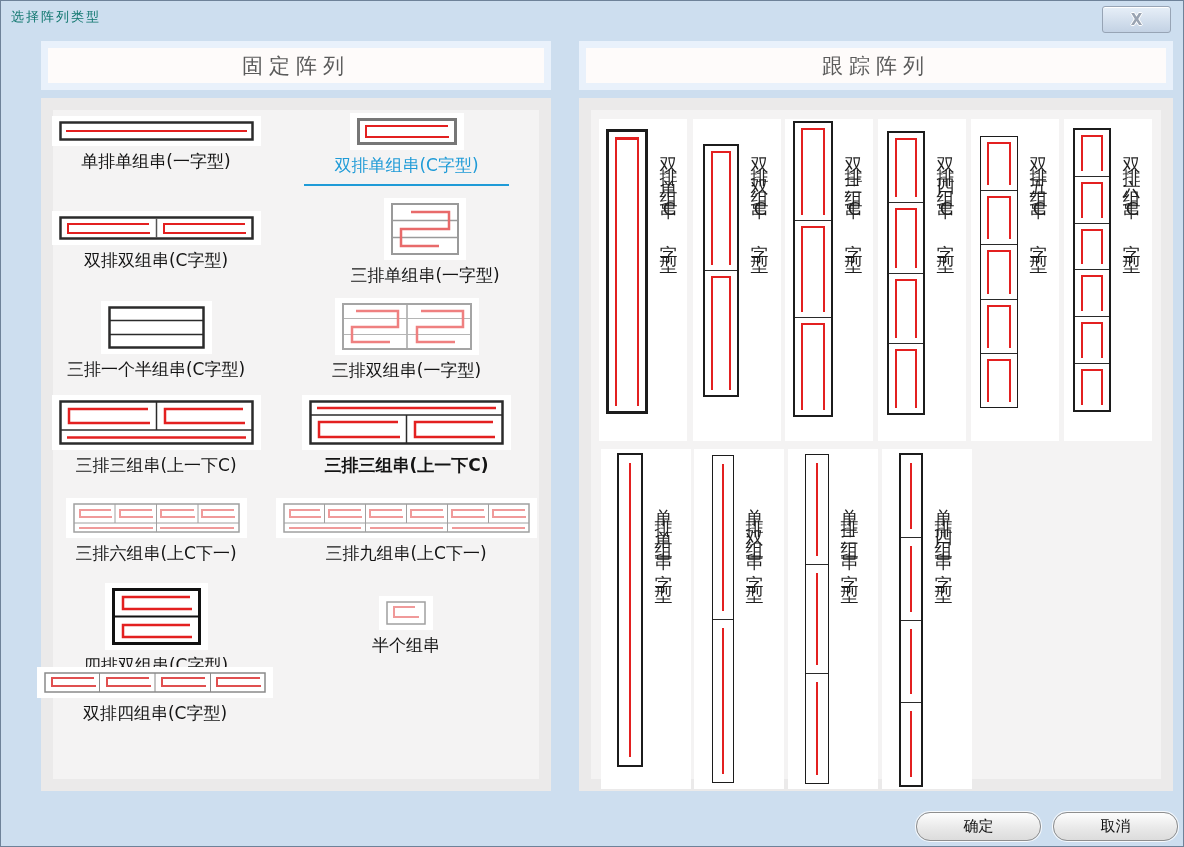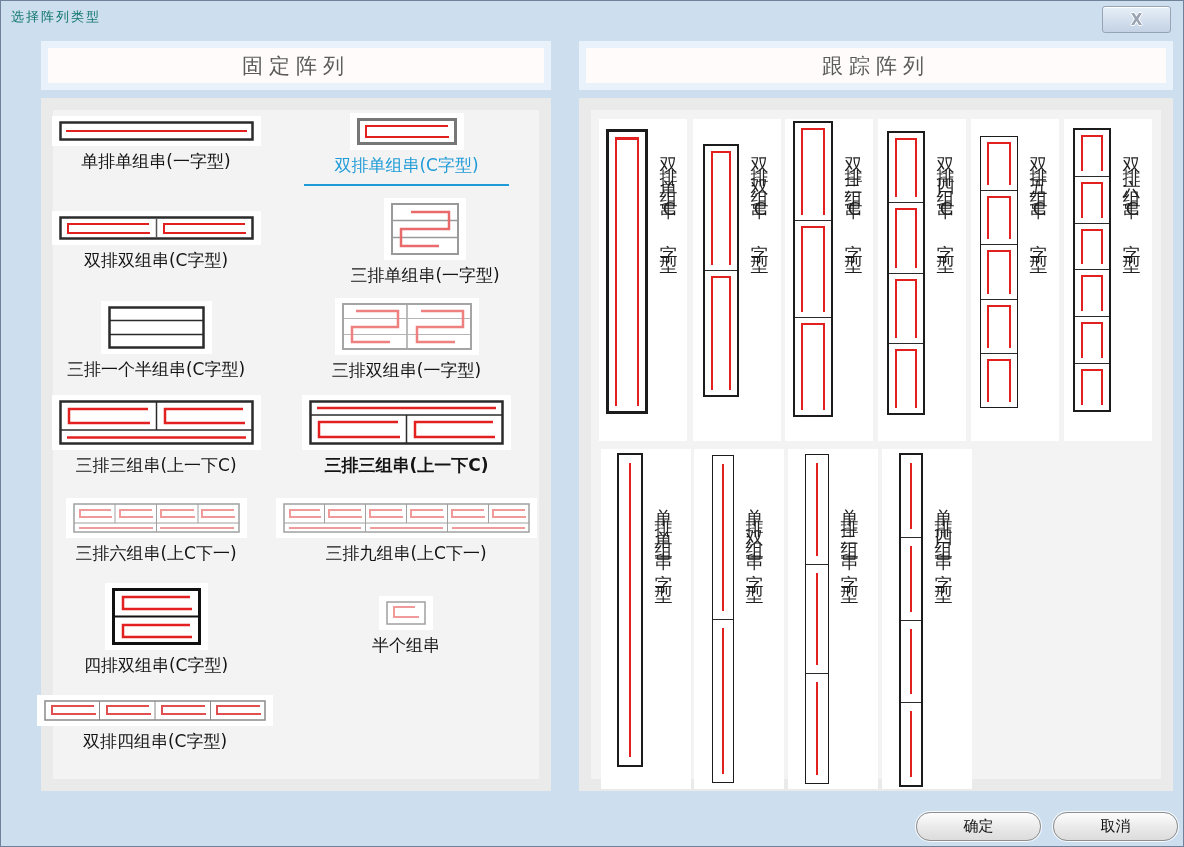--- a/index.html
+++ b/index.html
@@ -223,21 +223,21 @@
     <div class="fixed-item" style="left:290px;top:498px;width:150px;">
       <div class="diag">
         <svg width="40" height="24">
           <rect x="1" y="1" width="38" height="22" fill="#fff" stroke="#a0a0a0" stroke-width="1.5"></rect>
           <path d="M29 6 H8 V16 H33" fill="none" stroke="#f09a9a" stroke-width="2"></path>
         </svg>
       </div>
       <div class="fixed-label">半个组串</div>
     </div>
 
-    <div class="fixed-item" style="left:-6px;top:597px;width:240px;">
+    <div class="fixed-item" style="left:-6px;top:569px;width:240px;">
       <div class="diag">
         <svg width="222" height="21">
           <rect x="1" y="1" width="220" height="19" fill="#fff" stroke="#8a8a8a" stroke-width="1.5"></rect>
           <line x1="55.5" y1="1" x2="55.5" y2="20" stroke="#8a8a8a" stroke-width="1"></line>
           <line x1="111" y1="1" x2="111" y2="20" stroke="#8a8a8a" stroke-width="1"></line>
           <line x1="166.5" y1="1" x2="166.5" y2="20" stroke="#8a8a8a" stroke-width="1"></line>
           <path d="M50 6 H8 V14 H52" fill="none" stroke="#e05050" stroke-width="2"></path>
           <path d="M105 6 H63 V14 H107" fill="none" stroke="#e05050" stroke-width="2"></path>
           <path d="M161 6 H118 V14 H162" fill="none" stroke="#e05050" stroke-width="2"></path>
           <path d="M216 6 H173 V14 H217" fill="none" stroke="#e05050" stroke-width="2"></path>

